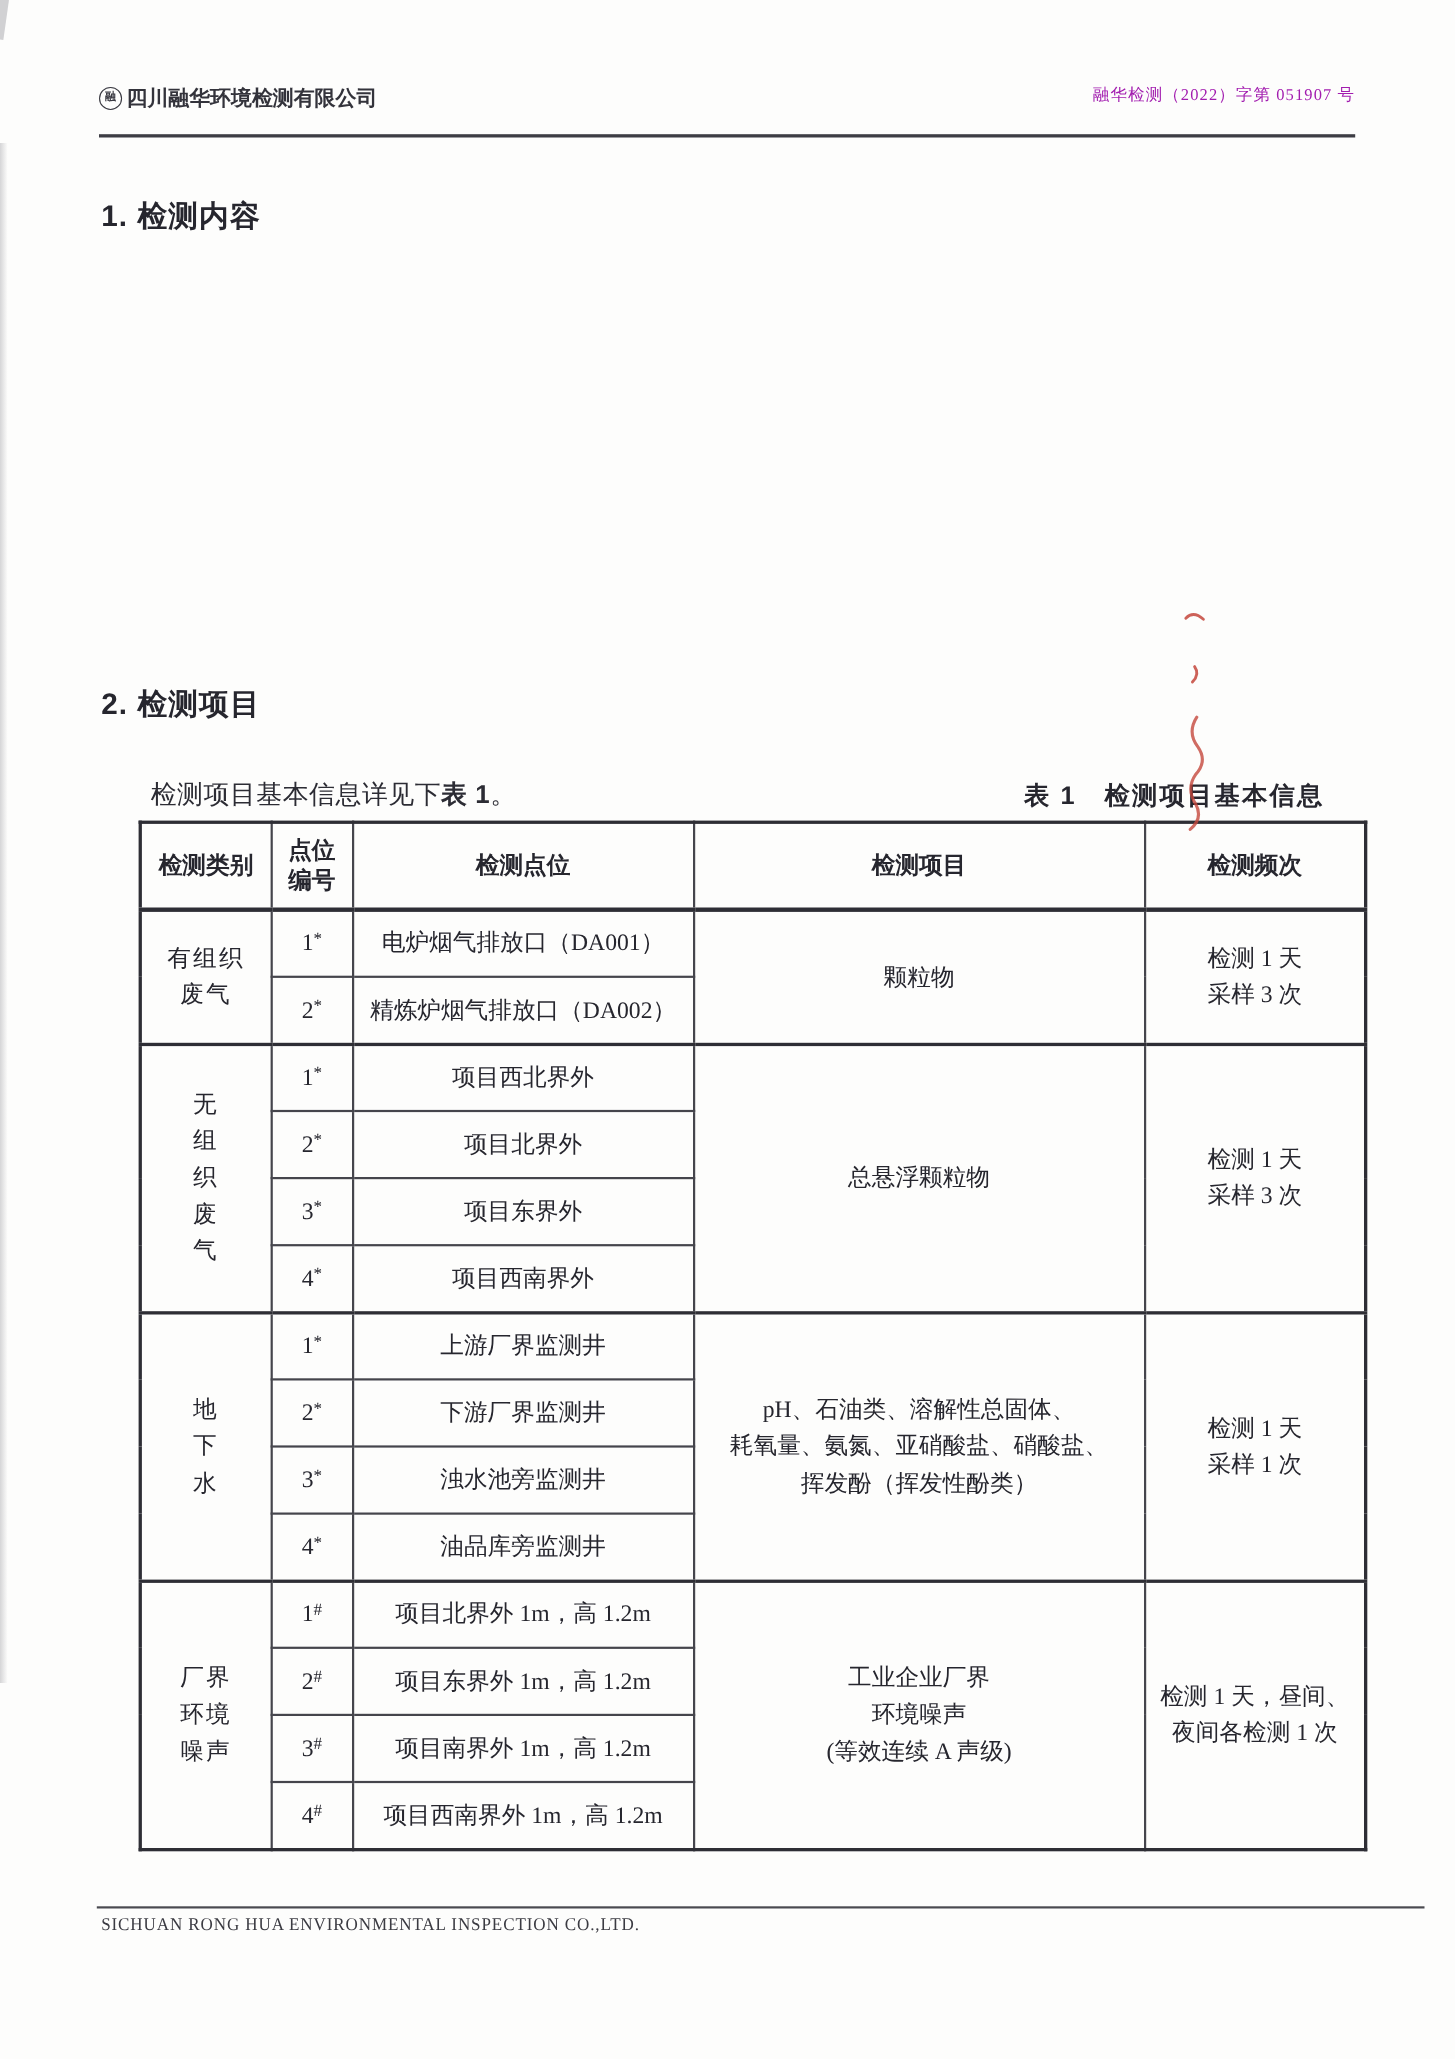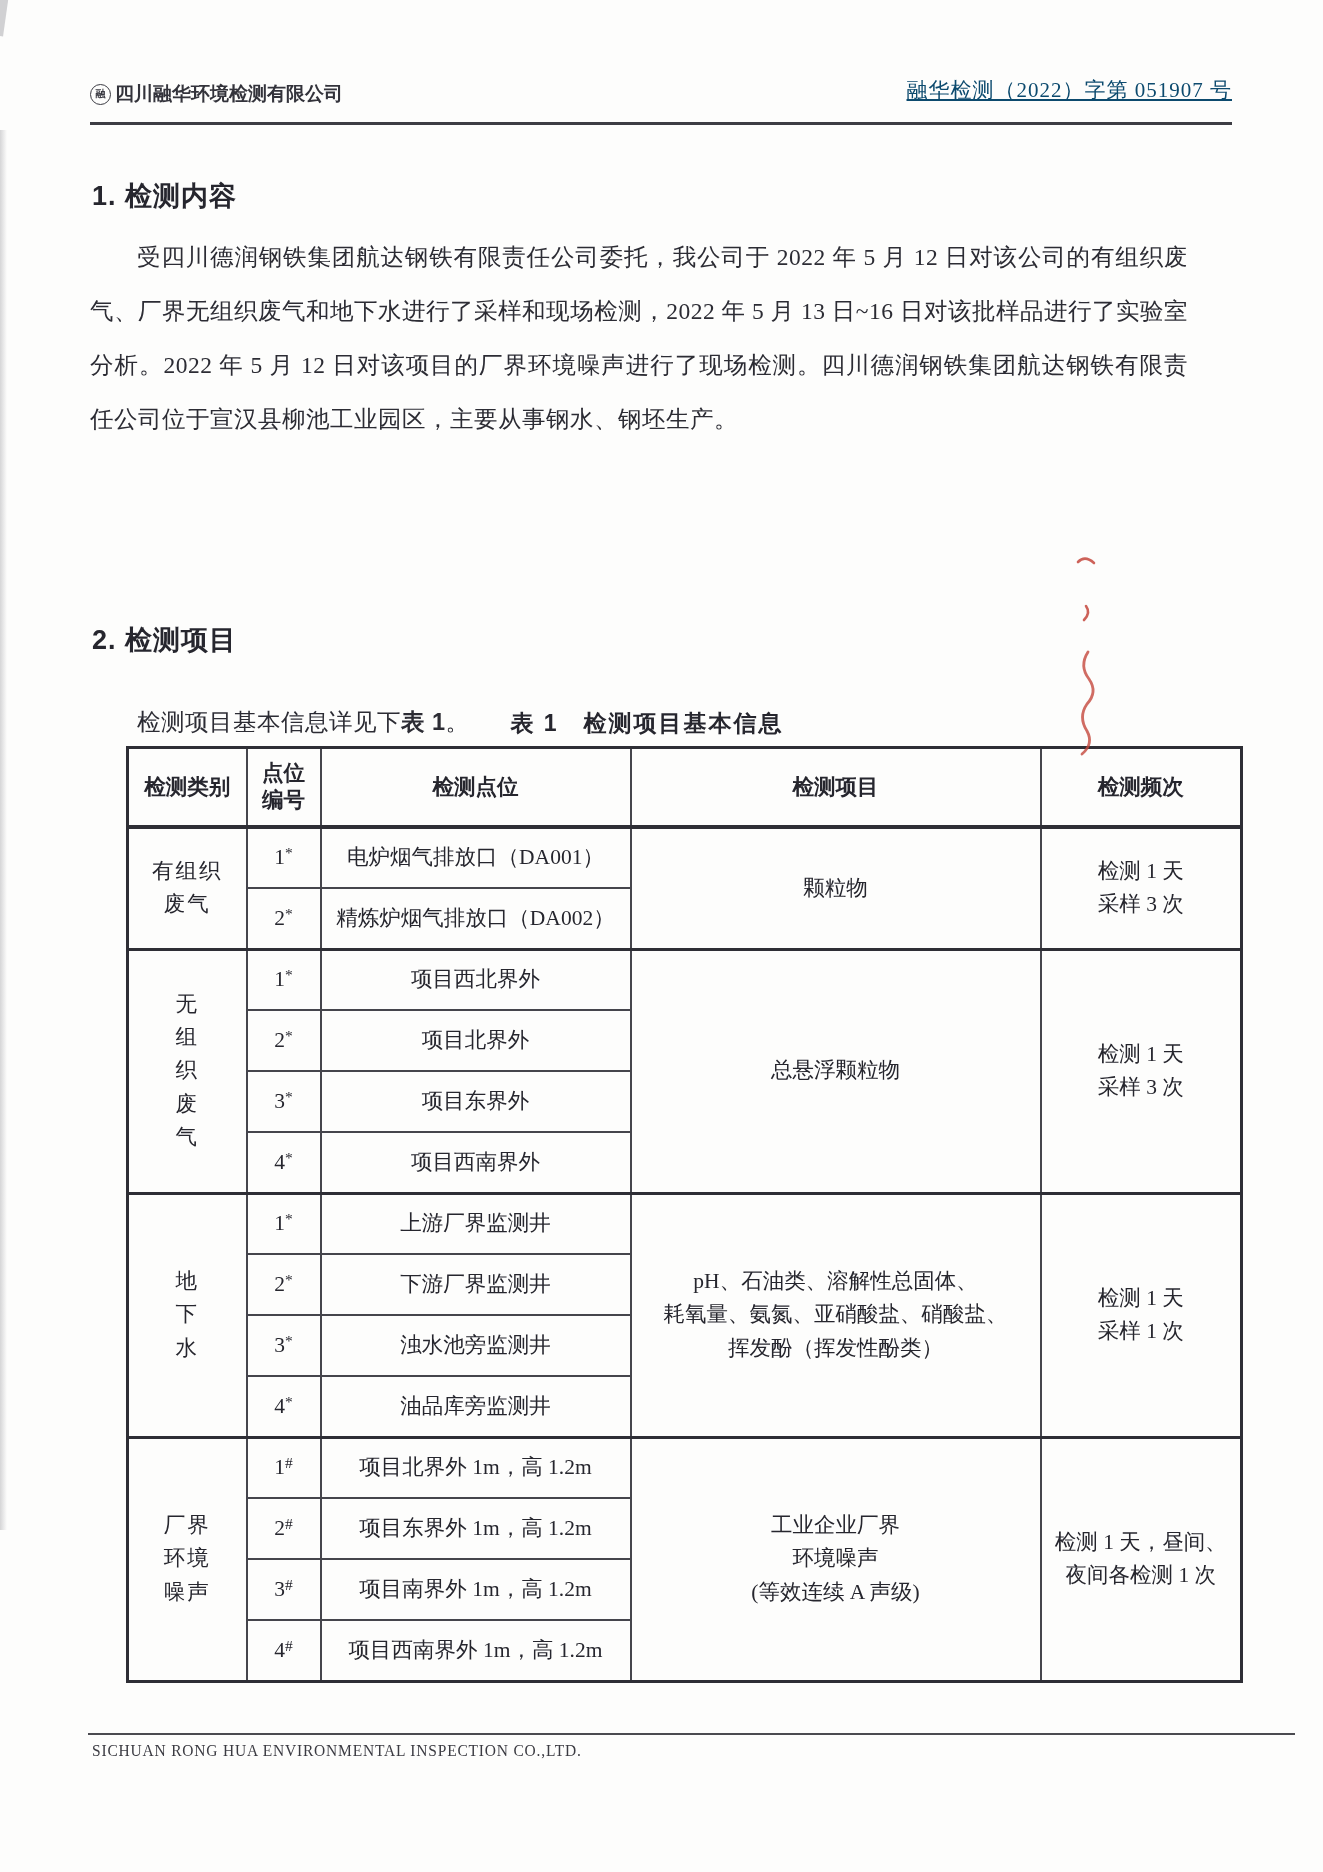--- a/index.html
+++ b/index.html
@@ -11,21 +11,21 @@
   .page{
     position:relative;width:1323px;height:1872px;
     background:#fdfdfc;color:#2c2c34;overflow:hidden;
   }
   
   .hdr{
     position:absolute;left:90px;top:76px;width:1142px;
     display:flex;align-items:baseline;
   }
   .hdr-left{flex:1;display:flex;align-items:center;gap:4px;font-size:19px;font-weight:bold;color:#33333b;}
-  .hdr-center{flex:0 0 auto;font-size:21px;color:#0c4a6e;letter-spacing:1px;text-decoration:underline;}
+  .hdr-center{flex:0 0 auto;font-size:15px;color:#a21caf;letter-spacing:1px;}
   .hdr-right{flex:1;text-align:right;font-size:21px;color:#2e2e36;letter-spacing:2px;}
   .logo-circle{
     display:inline-flex;align-items:center;justify-content:center;
     width:19px;height:19px;border:1.5px solid #3a3a42;border-radius:50%;
     font-size:10px;line-height:1;color:#3a3a42;flex:0 0 auto;
   }
   .hdr-line{position:absolute;left:90px;top:122px;width:1142px;height:3px;background:#3d3d44;}
   
   .h1{
     position:absolute;left:92px;font-size:27px;font-weight:bold;color:#26262e;
@@ -35,21 +35,21 @@
     position:absolute;left:90px;width:1098px;
     font-size:23.5px;line-height:54px;text-align:justify;text-justify:inter-ideograph;
     text-indent:2em;color:#2c2c34;letter-spacing:.5px;
   }
   .intro-line{
     position:absolute;left:90px;width:1098px;text-indent:2em;
     font-size:23.5px;color:#2c2c34;letter-spacing:.5px;
   }
   .intro-line b{font-family:"Liberation Sans","DejaVu Sans",sans-serif;font-weight:bold;}
   .tbl-title{
-    position:absolute;left:90px;width:1114px;text-align:center;
+    position:absolute;left:90px;width:1114px;text-align:right;
     font-size:23px;font-weight:bold;color:#26262e;
     font-family:"Liberation Sans","DejaVu Sans",sans-serif;letter-spacing:2px;
   }
   
   table.tb{
     position:absolute;left:90px;top:746px;
     width:1114px;height:926px;table-layout:fixed;border-collapse:collapse;
     font-size:21.5px;color:#26262e;margin-left:36px;
   }
   .tb th,.tb td{
@@ -91,21 +91,20 @@
   <div class="hdr">
     <div class="hdr-left">
       <span class="logo-circle">融</span>
       <span>四川融华环境检测有限公司</span>
     </div>
     <div class="hdr-center">融华检测（2022）字第 051907 号</div>
   </div>
   <div class="hdr-line"></div>
 
   <div class="h1" style="top:178px;">1. 检测内容</div>
-  <div class="para" style="top:230px;">受四川德润钢铁集团航达钢铁有限责任公司委托，我公司于 2022 年 5 月 12 日对该公司的有组织废气、厂界无组织废气和地下水进行了采样和现场检测，2022 年 5 月 13 日~16 日对该批样品进行了实验室分析。2022 年 5 月 12 日对该项目的厂界环境噪声进行了现场检测。四川德润钢铁集团航达钢铁有限责任公司位于宣汉县柳池工业园区，主要从事钢水、钢坯生产。</div>
 
   <div class="h1" style="top:622px;">2. 检测项目</div>
   <div class="intro-line" style="top:706px;"><span>检测项目基本信息详见下</span><b>表 1</b><span>。</span></div>
   <div class="tbl-title" style="top:708px;">表 1　检测项目基本信息</div>
 
   <table class="tb">
     <colgroup>
       <col style="width:119px">
         <col style="width:74px">
         <col style="width:310px">

